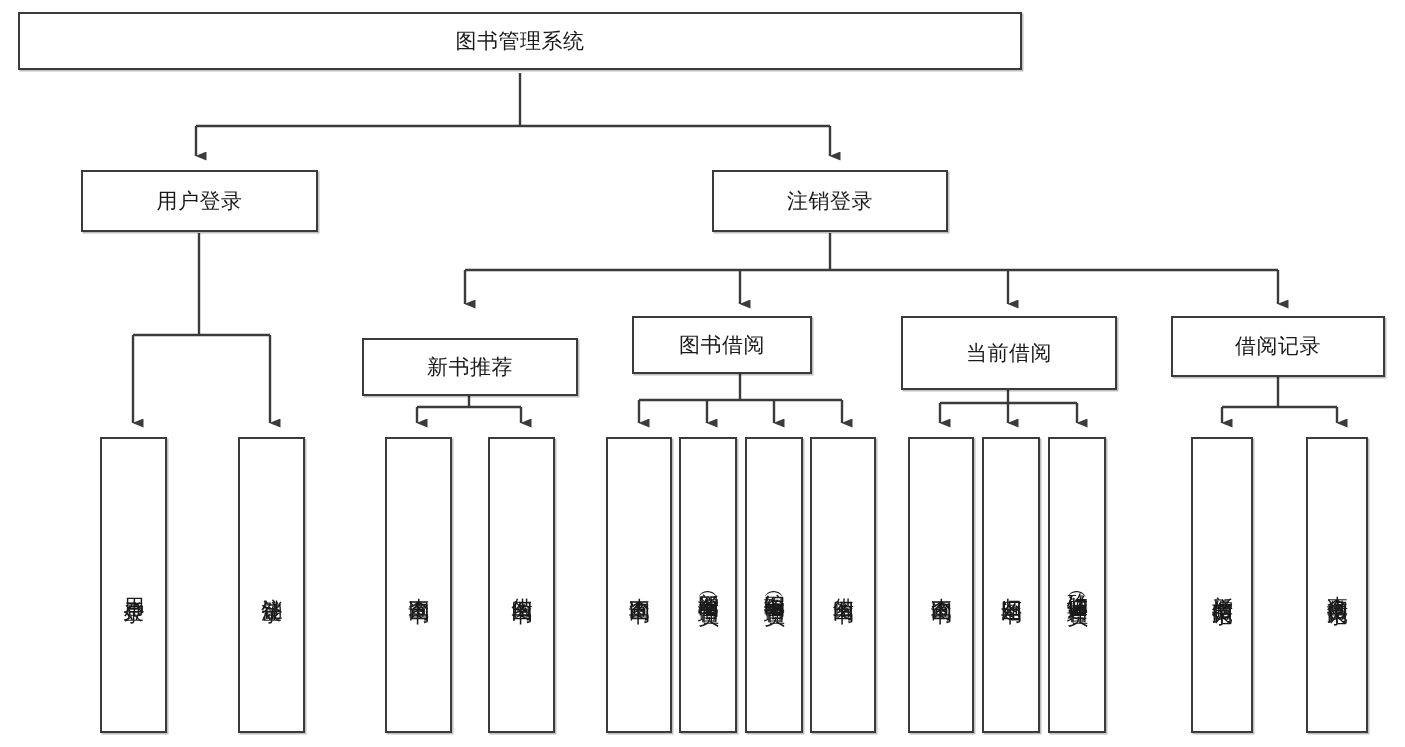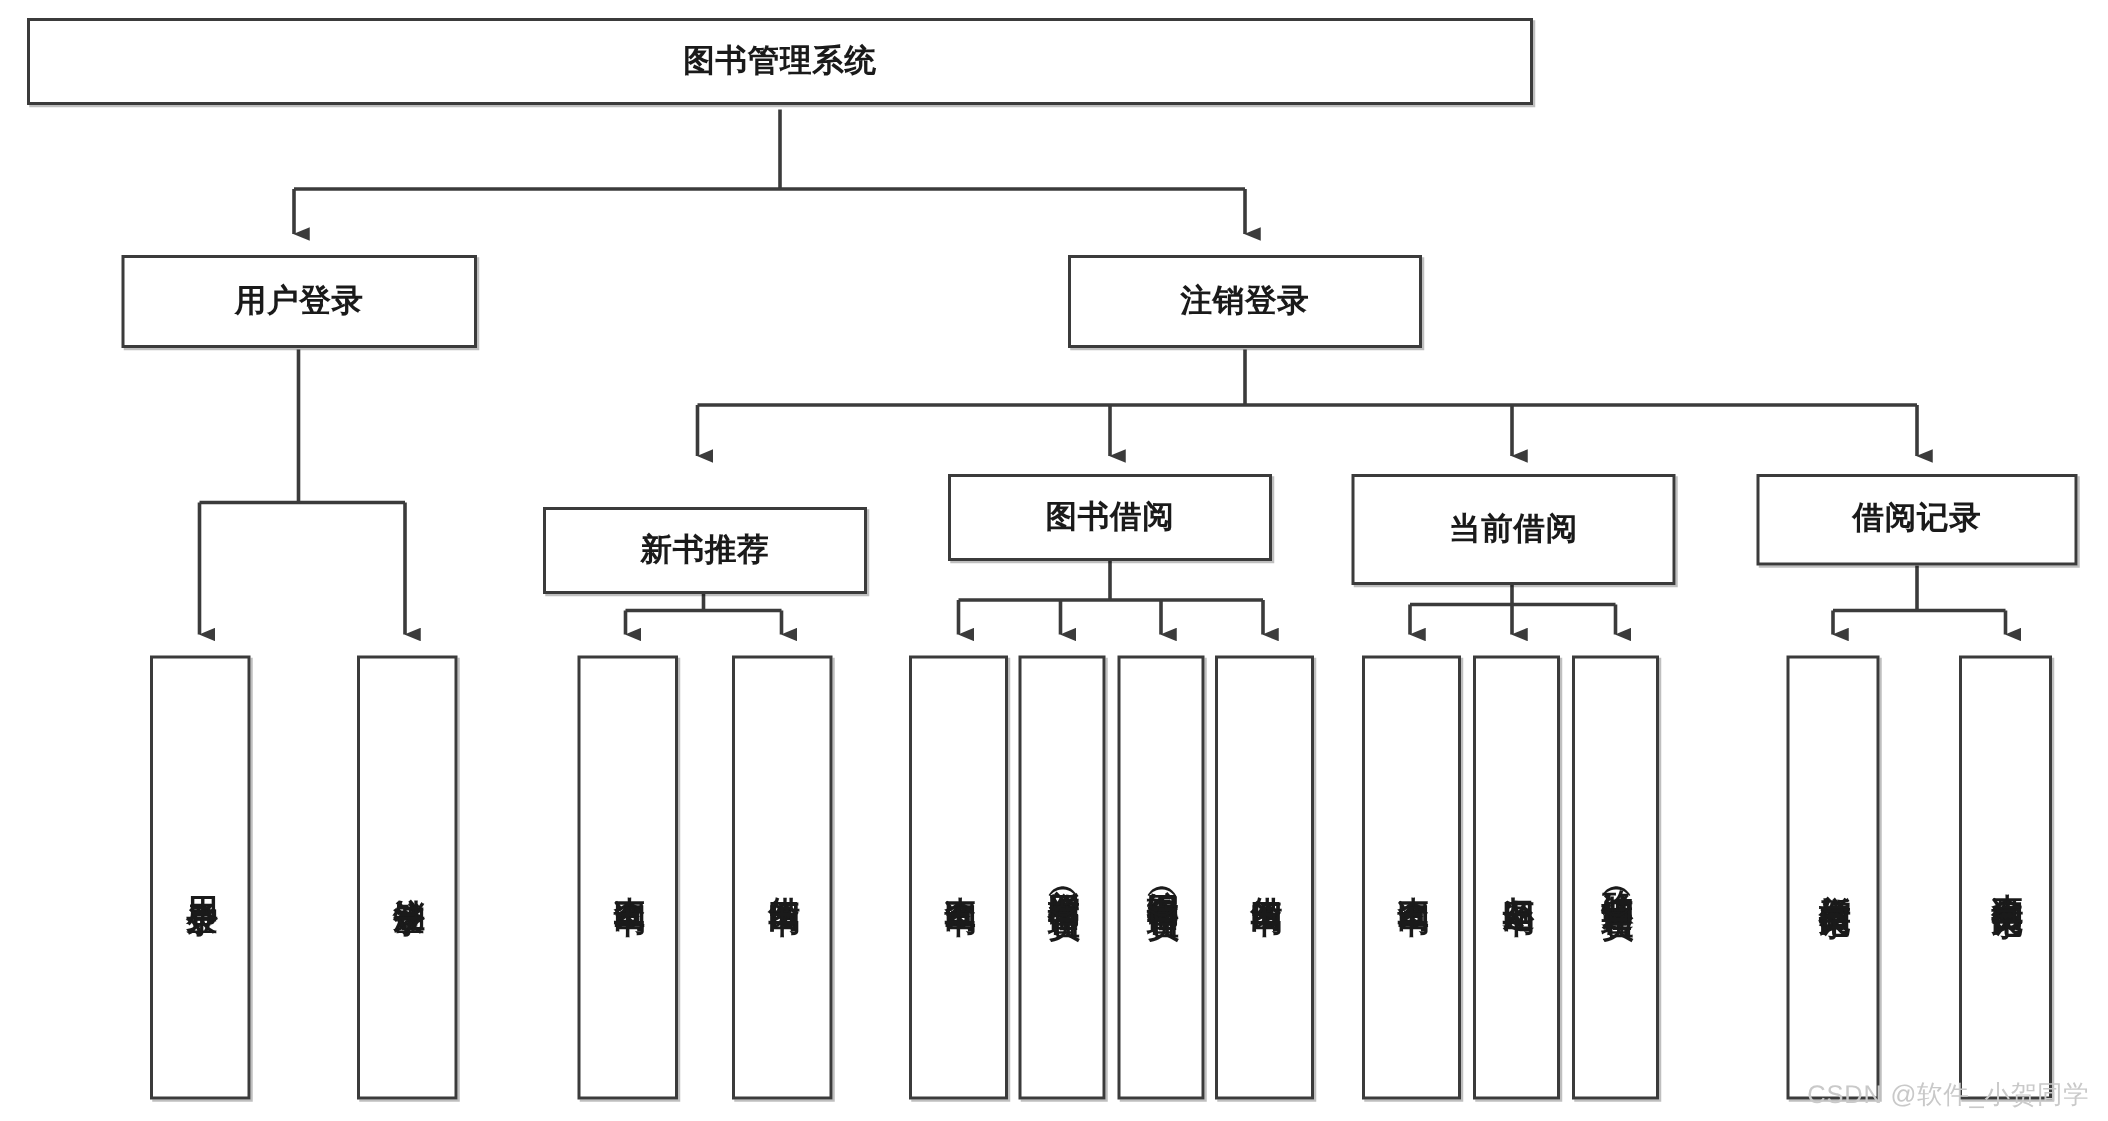--- a/index.html
+++ b/index.html
@@ -35,21 +35,20 @@
     align-items: center;
     justify-content: center;
     overflow: hidden;
   }
   .node-label {
     color: #1a1a1a;
     text-align: center;
     line-height: 1.18;
     letter-spacing: 0.5px;
     white-space: nowrap;
-    font-weight: bold;
   }
   .node-box.horizontal .node-label {
     font-size: 21px;
   }
   .node-box.vertical .node-label {
     writing-mode: vertical-rl;
     text-orientation: upright;
     font-size: 21px;
     letter-spacing: 2px;
     max-height: 100%;
@@ -128,21 +127,21 @@
   <div class="node-box horizontal" style="left:81px; top:170px; width:237px; height:62px;">
     <span class="node-label">用户登录</span>
   </div>
   <div class="node-box horizontal" style="left:712px; top:170px; width:236px; height:62px;">
     <span class="node-label">注销登录</span>
   </div>
 
   <div class="node-box horizontal" style="left:362px; top:316px; width:216px; height:58px;margin-top:22px;">
     <span class="node-label">新书推荐</span>
   </div>
-  <div class="node-box horizontal" style="left:632px; top:316px; width:216px; height:58px;">
+  <div class="node-box horizontal" style="left:632px; top:316px; width:180px; height:58px;">
     <span class="node-label">图书借阅</span>
   </div>
   <div class="node-box horizontal" style="left:901px; top:316px; width:216px; height:74px;">
     <span class="node-label">当前借阅</span>
   </div>
   <div class="node-box horizontal" style="left:1171px; top:316px; width:214px; height:61px;">
     <span class="node-label">借阅记录</span>
   </div>
 
   <div class="node-box vertical" style="left:100px; top:437px; width:67px; height:296px;">
@@ -182,15 +181,14 @@
     <span class="node-label">确认归还（管理员）</span>
   </div>
 
   <div class="node-box vertical" style="left:1191px; top:437px; width:62px; height:296px;">
     <span class="node-label">新增借阅记录</span>
   </div>
   <div class="node-box vertical" style="left:1306px; top:437px; width:62px; height:296px;">
     <span class="node-label">查询借阅记录</span>
   </div>
 
-  <div class="watermark">CSDN @软件_小贺同学</div>
 
 </div>
 
 </body></html>

